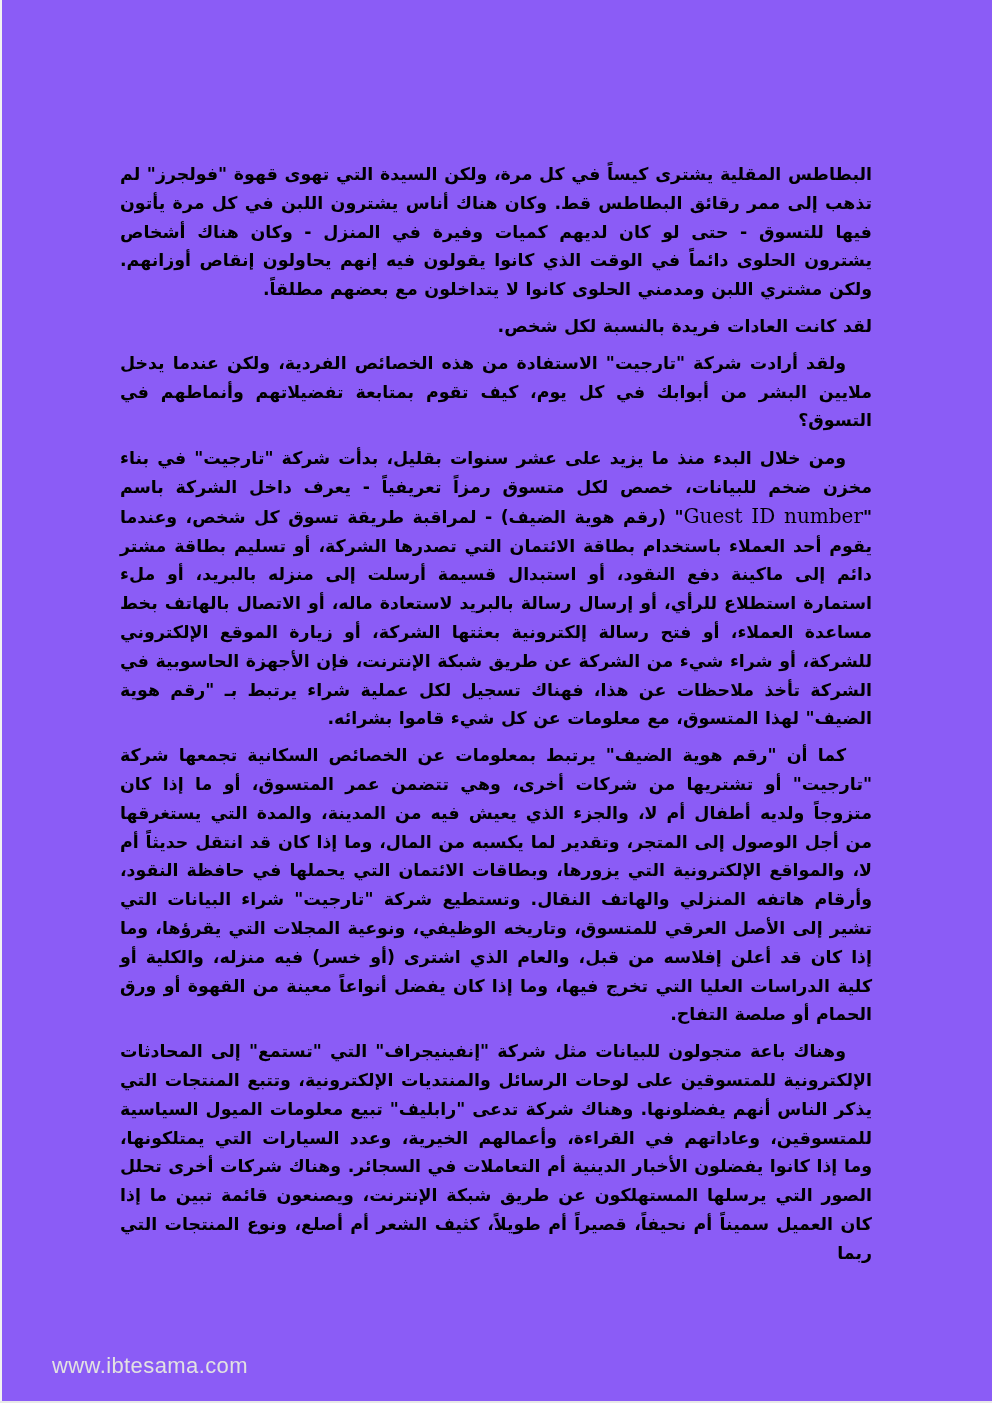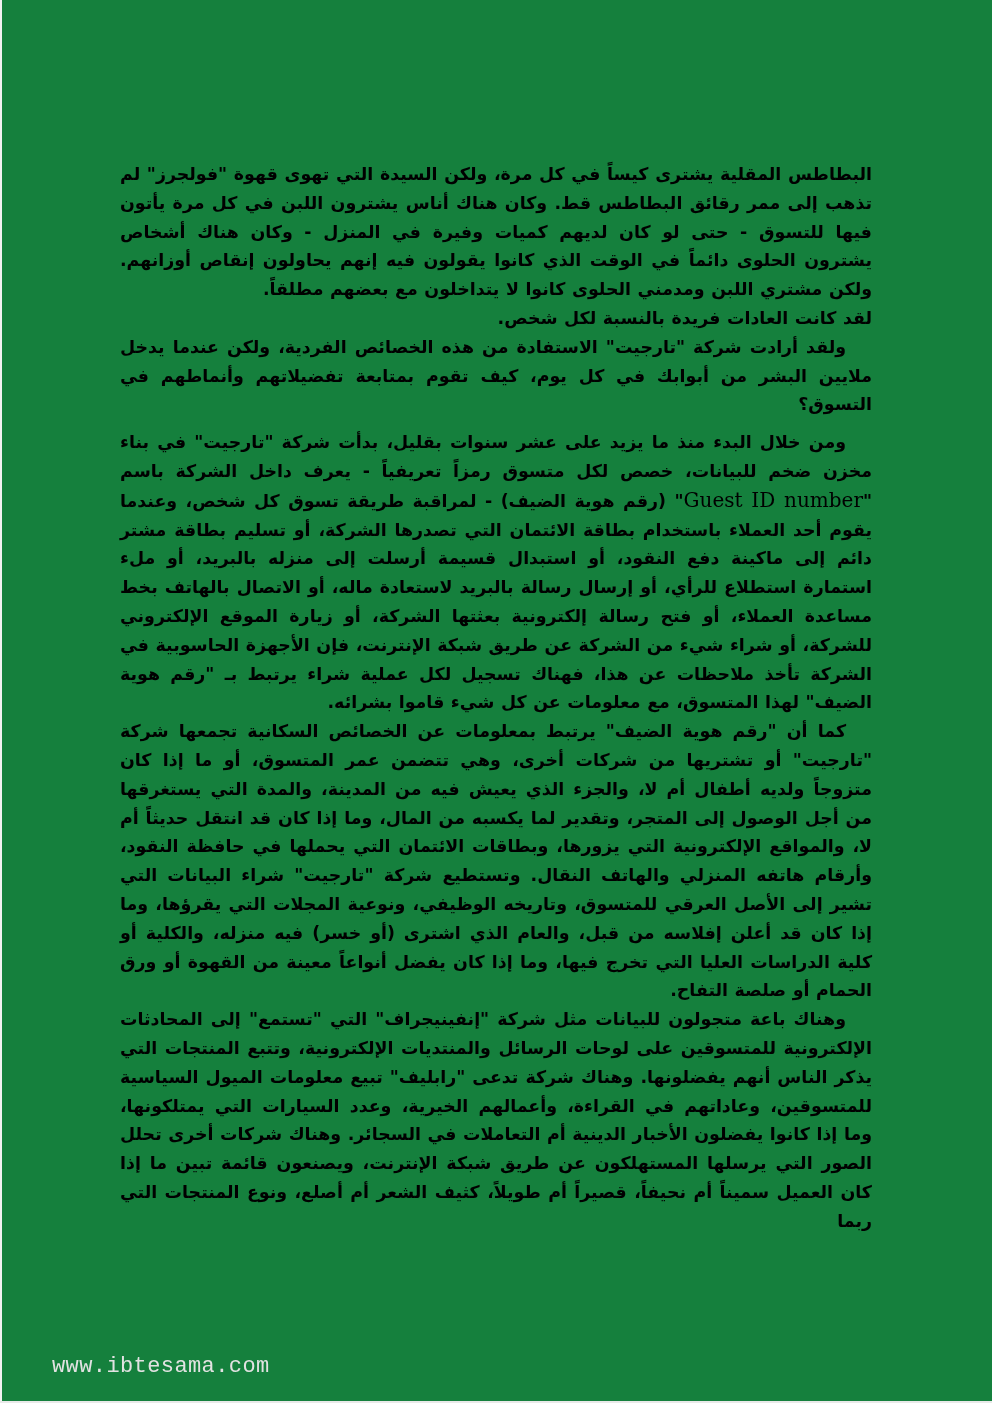--- a/index.html
+++ b/index.html
@@ -6,21 +6,21 @@
   html, body {
     margin: 0;
     padding: 0;
     background: #ffffff;
   }
 
   .page {
     position: relative;
     width: 992px;
     height: 1403px;
-    background: #15803d;
+    background: #8b5cf6;
     overflow: hidden;
     box-sizing: border-box;
   }
 
   
   .page-edge-bottom {
     position: absolute;
     left: 0;
     right: 0;
     bottom: 0;
@@ -59,36 +59,36 @@
     text-align: justify;
     text-align-last: right;
   }
 
   p.para.indent {
     text-indent: 26px;
   }
 
   
   p.para + p.para {
-    margin-top: 0;
+    margin-top: 8px;
   }
 
   .latin {
     font-family: "DejaVu Serif", "Liberation Serif", serif;
     font-weight: 400;
     direction: ltr;
     unicode-bidi: embed;
     font-size: 20px;
   }
 
   .watermark {
     position: absolute;
     left: 52px;
     bottom: 24px;
-    font-family: Liberation Mono, monospace;
+    font-family: Liberation Sans, sans-serif;
     font-size: 22px;
     color: #e2e2e2;
     letter-spacing: 0.4px;
     direction: ltr;
     white-space: nowrap;
     user-select: none;
   }
 
   
   .gap-sm { height: 9px; }

